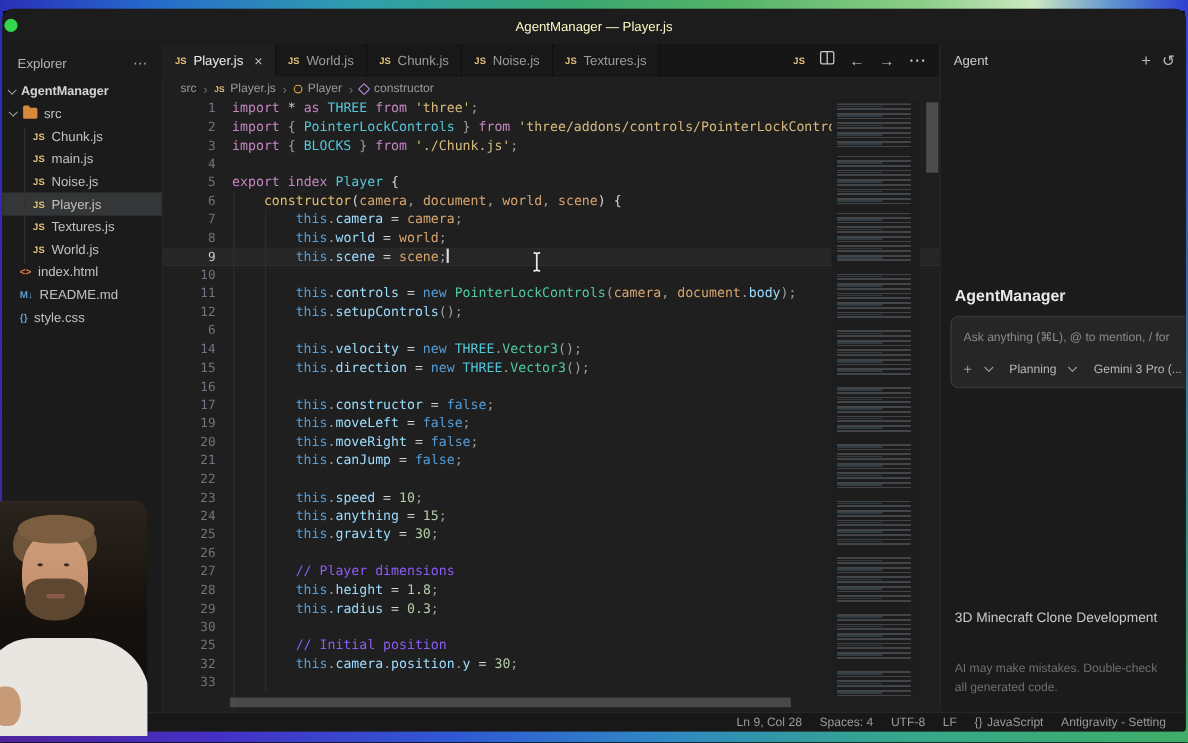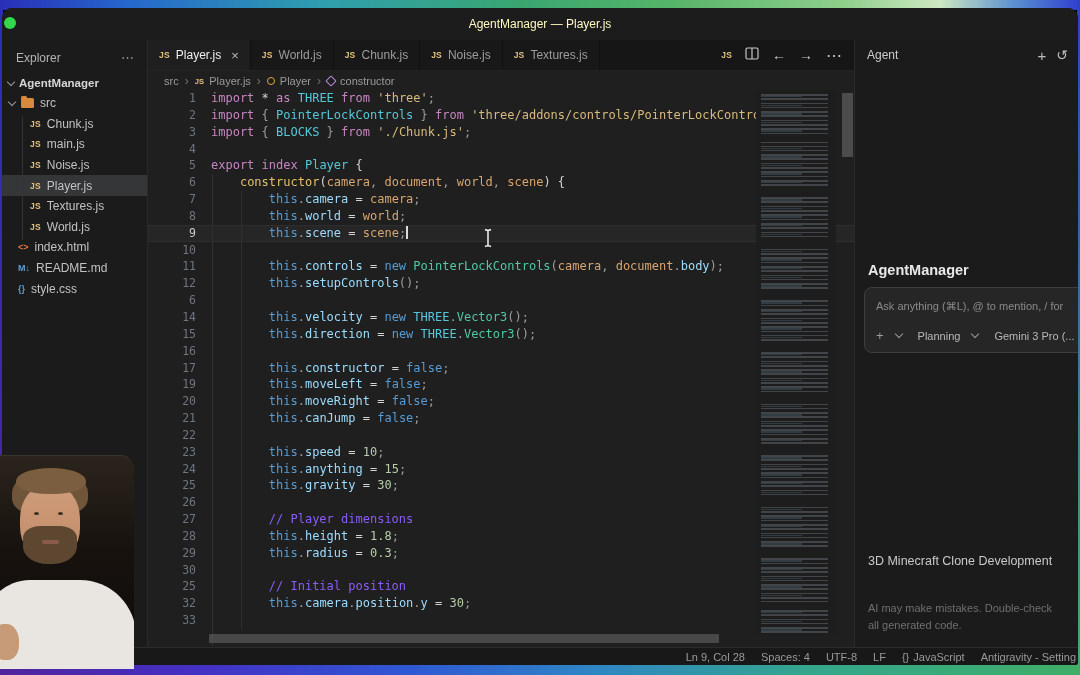--- a/index.html
+++ b/index.html
@@ -100,21 +100,21 @@
     border:1px solid #3e3e3e;border-radius:8px;}
   .ag-ph{position:absolute;left:11px;top:12px;right:4px;font-size:11px;color:#8a8a8a;white-space:nowrap;overflow:hidden;}
   .ag-ctrls{position:absolute;left:11px;bottom:9px;display:flex;align-items:center;gap:12px;font-size:11px;color:#b8b8b8;white-space:nowrap;}
   .ag-ctrl{display:flex;align-items:center;gap:16px;}
   .ag-plus2{color:#9a9a9a;font-size:13px;}
   .ag-proj{position:absolute;left:13px;top:514px;font-size:12.5px;color:#c9c9c9;white-space:nowrap;}
   .ag-disc{position:absolute;left:13px;top:560px;width:198px;font-size:11px;line-height:1.55;color:#6f6f6f;}
 
   
   .statusbar{position:absolute;left:0;right:0;bottom:0;height:17px;background:#181818;border-top:1px solid #2b2b2b;
-    display:flex;align-items:center;justify-content:flex-end;gap:16px;padding-right:2px;font-size:11px;color:#9a9a9a;white-space:nowrap;overflow:hidden;}
+    display:flex;align-items:center;justify-content:flex-end;gap:16px;padding-right:18px;font-size:11px;color:#9a9a9a;white-space:nowrap;overflow:hidden;}
   .sitem{display:flex;align-items:center;gap:4px;flex:none;}
 
   
   .webcam{position:absolute;left:0;top:455px;width:134px;height:213px;z-index:5;
     background:linear-gradient(180deg,#2b241d 0%,#17120e 45%,#0c0a08 100%);
     border-top-right-radius:14px;border-top:1px solid #3a342c;overflow:hidden;}
   .wc-hair{position:absolute;left:12px;top:14px;width:76px;height:46px;background:#6f5539;border-radius:50% 50% 38% 38%;}
   .wc-face{position:absolute;left:20px;top:28px;width:60px;height:76px;background:linear-gradient(180deg,#cf9d7b,#c08a66);border-radius:46% 46% 42% 44%;}
   .wc-fringe{position:absolute;left:16px;top:12px;width:70px;height:26px;background:#7a5e3f;border-radius:50% 50% 45% 45%;}
   .wc-eye{position:absolute;width:5px;height:3px;background:#3a2d22;border-radius:50%;}

